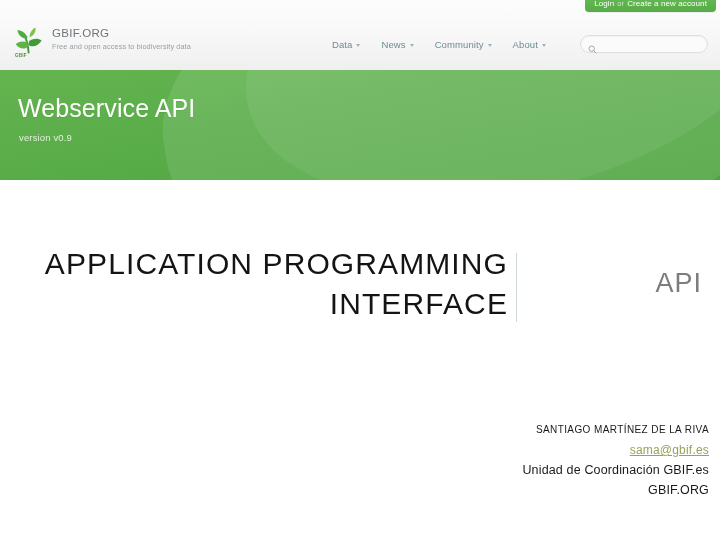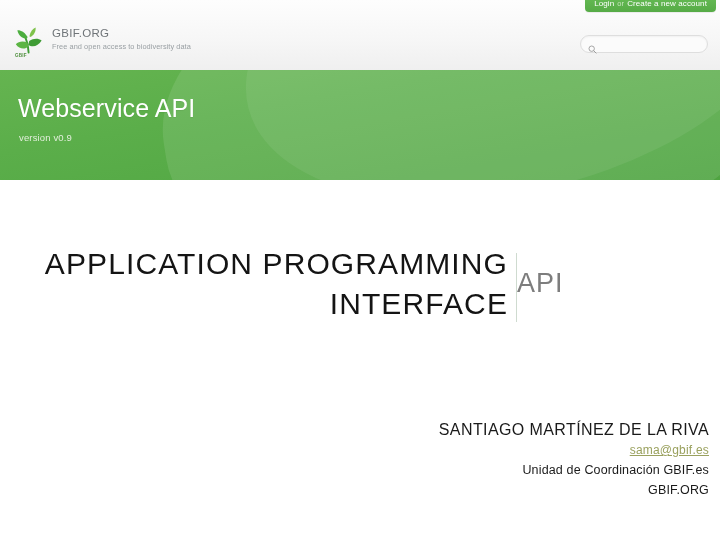--- a/index.html
+++ b/index.html
@@ -228,21 +228,21 @@
     width: 1px;
     margin-top: 9px;
     margin-bottom: 2px;
     background: #cfdbd0;
     flex: 0 0 auto;
   }
   .headline-side {
     flex: 1 1 auto;
     display: flex;
     align-items: flex-start;
-    justify-content: flex-start;
+    justify-content: flex-end;
     padding-top: 26px;
     padding-right: 18px;
   }
   .headline-side .api {
     font-size: 27px;
     letter-spacing: 1px;
     color: #7d7d7d;
     font-weight: 400;
     line-height: 1;
   }
@@ -255,21 +255,21 @@
     width: 420px;
     text-align: right;
   }
   .credits .c-line {
     font-size: 12.5px;
     line-height: 20px;
     color: #1a1a1a;
     letter-spacing: 0.15px;
   }
   .credits .c-name {
-    font-size: 16px;
+    font-size: 10px;
     letter-spacing: 0.4px;
   }
   .credits .c-mail {
     font-size: 12px;
     color: #9aa15e;
     text-decoration: underline;
     letter-spacing: 0.2px;
     cursor: pointer;
   }
 </style>
@@ -296,20 +296,38 @@
           <path d="M13.4 16.6 C9.2 14.6 4.6 15.2 1.8 18.2 C5.4 23.2 11.0 23.8 14.6 20.2 Z" fill="#5cb544"></path>
         </svg>
         <div style="position:absolute;left:1px;bottom:0;font-size:4.6px;color:#4f8f3e;font-weight:bold;letter-spacing:0.2px;">GBIF</div>
       </div>
       <div class="brand-text">
         <div class="brand-title">GBIF.ORG</div>
         <div class="brand-tagline">Free and open access to biodiversity data</div>
       </div>
     </div>
 
+    <div class="site-nav">
+      <div class="nav-item">
+        <span class="label">Data</span>
+        <span class="caret"></span>
+      </div>
+      <div class="nav-item">
+        <span class="label">News</span>
+        <span class="caret"></span>
+      </div>
+      <div class="nav-item">
+        <span class="label">Community</span>
+        <span class="caret"></span>
+      </div>
+      <div class="nav-item">
+        <span class="label">About</span>
+        <span class="caret"></span>
+      </div>
+    </div>
 
     <div class="search-box">
       <span class="search-icon">
         <svg viewBox="0 0 10 10" width="9" height="9" aria-hidden="true">
           <circle cx="4.1" cy="4.1" r="3.0" fill="none" stroke="#9b9b9b" stroke-width="1"></circle>
           <line x1="6.4" y1="6.4" x2="9.0" y2="9.0" stroke="#9b9b9b" stroke-width="1.1" stroke-linecap="round"></line>
         </svg>
       </span>
       <input class="search-input" type="text" value="" placeholder="" style="">
     </div>

